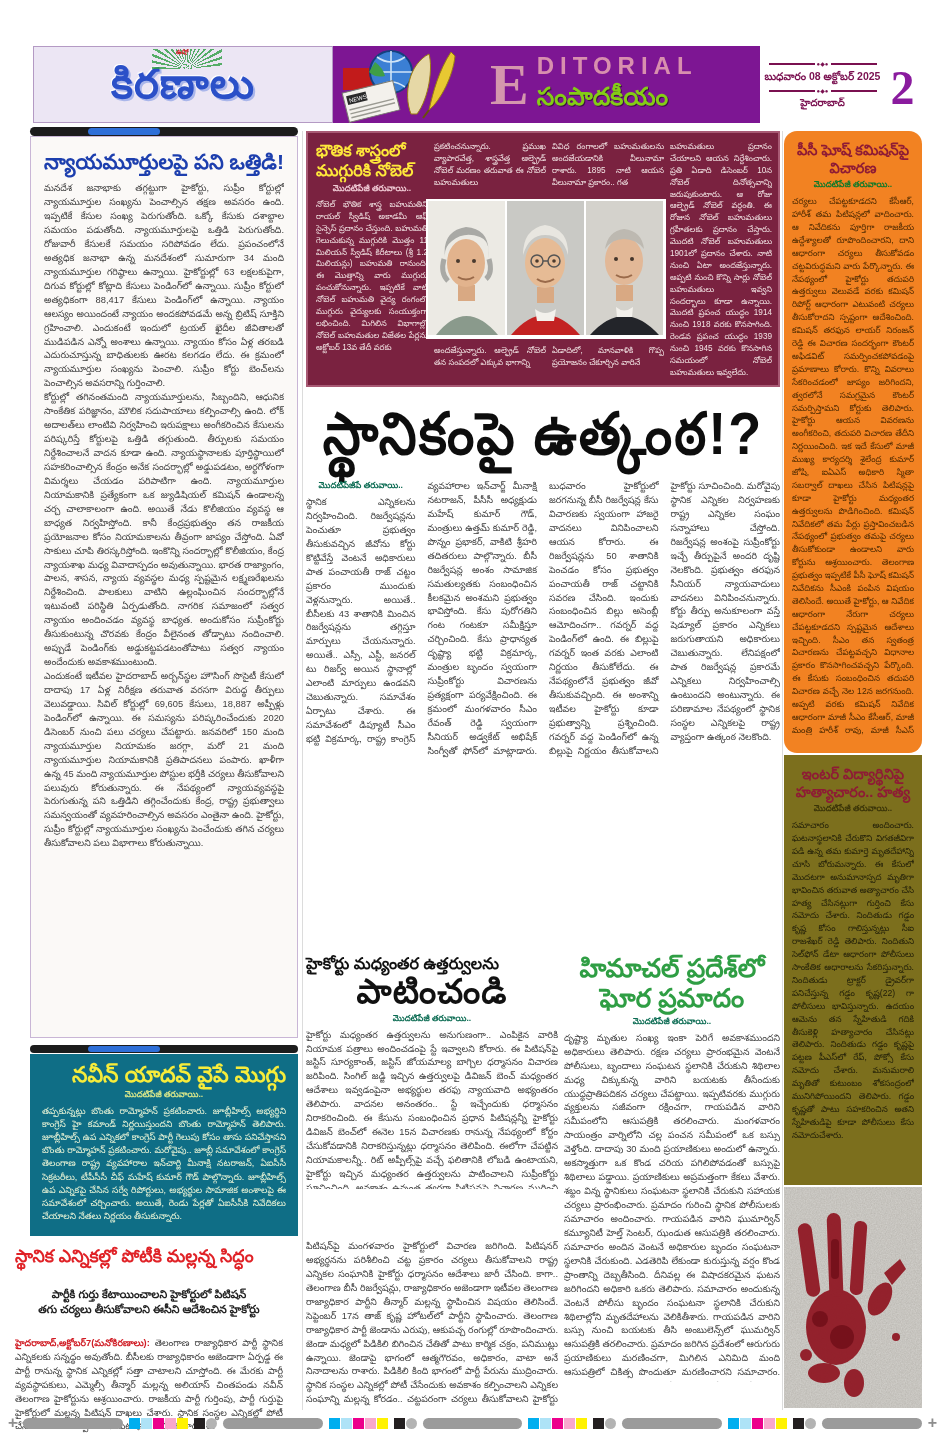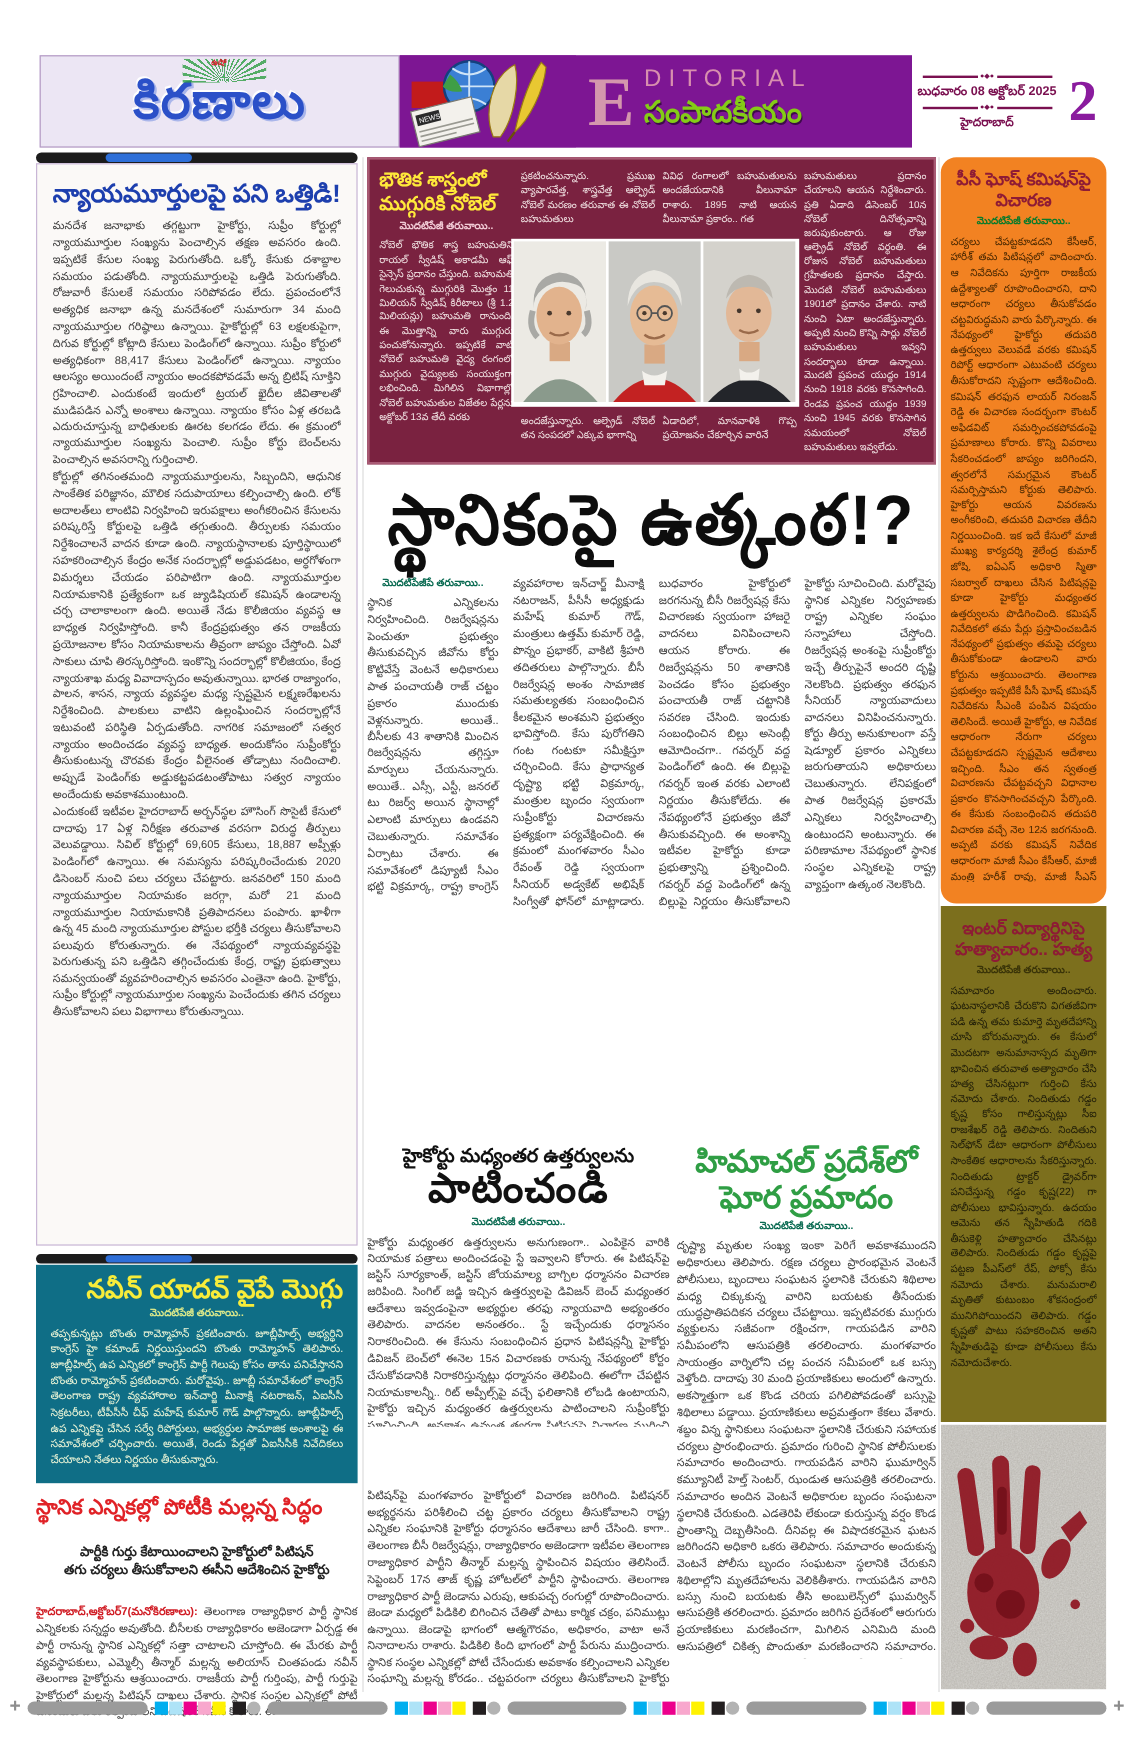--- a/index.html
+++ b/index.html
@@ -9,33 +9,33 @@
   .body-text{font-size:9.3px;line-height:1.5;text-align:justify;color:#3c3c3c;
              overflow:hidden;white-space:pre-line;}
   .kicker{font-size:8.5px;font-weight:bold;text-align:center;margin:2px 0 4px 0;}
   .k-green{color:#0a6b52;}
   .k-light{color:#f2ccd6;}
   .k-orange{color:#0b7a2a;}
   .k-olive{color:#3a3408;}
   .k-teal{color:#d9e78a;}
 
   
-  .hdr-strip{left:33px;top:46px;width:887px;height:77px;display:flex;}
+  .hdr-strip{left:33px;top:46px;width:887px;height:77px;display:flex;align-items:flex-end;}
   .masthead-panel{position:relative;width:300px;height:77px;background:#ece6f4;border:1px solid #b49ac4;box-sizing:border-box;}
   .masthead-text{width:100%;text-align:center;font-size:42px;font-weight:800;color:#2b50c8;
      line-height:74px;text-shadow:2px 2px 0 #aab6ea, -1px -1px 0 #ffffff;letter-spacing:1px;}
   .rays{position:absolute;left:118px;top:2px;width:70px;height:20px;
      background:repeating-conic-gradient(from -90deg at 50% 100%, #2f9e44 0deg 4deg, transparent 4deg 10deg);
      clip-path:polygon(0 0,100% 0,100% 100%,0 100%);opacity:.8;}
   .masthead-small{position:absolute;left:142px;top:1px;font-size:7px;color:#d01c24;font-weight:bold;}
   .logo-block{width:147px;height:77px;background:#7d1693;position:relative;}
   .editorial-block{width:280px;height:77px;background:#7d1693;display:flex;align-items:center;}
   .big-e{font-family:"Liberation Serif",serif;font-size:58px;font-weight:900;color:#d497ad;margin:0 8px 0 10px;line-height:70px;}
   .ed-col{display:flex;flex-direction:column;justify-content:center;}
-  .ed-en{font-size:20px;font-weight:normal;color:#d88fae;letter-spacing:6px;}
+  .ed-en{font-size:24px;font-weight:bold;color:#d88fae;letter-spacing:6px;}
   .ed-te{font-size:25px;font-weight:800;color:#84cc16;text-shadow:1px 1px 0 #3d0a49;margin-top:2px;}
   .date-block{width:125px;height:77px;background:#ffffff;display:flex;flex-direction:column;align-items:center;justify-content:center;}
   .deco-line{display:flex;align-items:center;width:108px;margin:2px 0;}
   .deco-line .bar{flex:1;height:2px;background:#7a1050;}
   .deco-line .dots{width:16px;text-align:center;font-size:6px;color:#7a1050;line-height:6px;}
   .date-text{font-size:10.5px;font-weight:bold;color:#7a1050;margin:1px 0;}
   .city-text{font-size:10px;font-weight:bold;color:#7a1050;margin-top:1px;}
   .pagenum-block{flex:1;display:flex;align-items:center;justify-content:center;background:#ffffff;}
   .pagenum{font-family:"Liberation Serif",serif;font-size:48px;font-weight:900;color:#8a1b9e;line-height:70px;}
 
@@ -59,21 +59,21 @@
   .maroon-box{left:306px;top:131px;width:474px;height:256px;background:#7a2240;border:2px solid #a85a74;box-sizing:border-box;}
   .nobel-hl{font-size:16px;font-weight:800;color:#ffe93a;line-height:1.25;}
   .nobel-text{font-size:8.2px;line-height:1.45;text-align:justify;color:#f2e4e4;overflow:hidden;white-space:pre-line;}
   .photos{display:flex;gap:2px;background:#ffffff;padding:2px;box-sizing:border-box;}
 
   
   .main-hl{font-size:54px;font-weight:900;color:#0d0d0d;text-align:center;letter-spacing:2px;
      transform:scaleY(1.08);transform-origin:top;}
   .main-cols{column-count:4;column-gap:12px;height:468px;overflow:hidden;}
   .main-cols .kicker{margin-top:0;}
-  .hc-h1{font-size:16px;font-weight:800;color:#111;text-align:center;line-height:1.2;}
+  .hc-h1{font-size:16px;font-weight:800;color:#111;text-align:left;line-height:1.2;}
   .hc-h2{font-size:34px;font-weight:900;color:#111;text-align:center;line-height:1.1;letter-spacing:1px;}
   .him-h{font-size:26px;font-weight:900;color:#2f9e44;text-align:center;line-height:1.15;}
 
   
   .ghosh-box{left:784px;top:131px;width:138px;height:622px;background:#f28222;box-sizing:border-box;padding:10px 8px;border-radius:13px;}
   .box-hl{font-size:14.5px;font-weight:800;color:#8e1b35;text-align:center;line-height:1.25;}
   .ghosh-body{font-size:8.6px;line-height:1.5;text-align:justify;color:#4a2800;overflow:hidden;height:540px;}
   .inter-box{left:784px;top:755px;width:138px;height:430px;background:#7c6f1d;box-sizing:border-box;padding:10px 8px;}
   .inter-body{font-size:8.6px;line-height:1.5;text-align:justify;color:#1e1c08;overflow:hidden;height:348px;}
   .hand-box{left:784px;top:1187px;width:138px;height:221px;overflow:hidden;}
@@ -164,21 +164,21 @@
   <div class="abs topbar" style="left:30px;top:1045px;width:268px;height:8px;">
       <span class="seg"></span>
     </div>
 
   <div class="abs teal-box">
     <div class="teal-hl">నవీన్ యాదవ్ వైపే మొగ్గు</div>
     <div class="kicker k-teal">మొదటిపేజీ తరువాయి..</div>
     <div class="teal-body">తప్పకున్నట్లు బొంతు రామ్మోహన్ ప్రకటించారు. జూబ్లీహిల్స్ అభ్యర్థిని కాంగ్రెస్ హై కమాండ్ నిర్ణయిస్తుందని బొంతు రామ్మోహన్ తెలిపారు. జూబ్లీహిల్స్ ఉప ఎన్నికలో కాంగ్రెస్ పార్టీ గెలుపు కోసం తాను పనిచేస్తానని బొంతు రామ్మోహన్ ప్రకటించారు. మరోవైపు.. జూబ్లీ సమావేశంలో కాంగ్రెస్ తెలంగాణ రాష్ట్ర వ్యవహారాల ఇన్‌చార్జి మీనాక్షి నటరాజన్, ఏఐసీసీ సెక్రటరీలు, టీపీసీసీ చీఫ్ మహేష్ కుమార్ గౌడ్ పాల్గొన్నారు. జూబ్లీహిల్స్ ఉప ఎన్నికపై చేసిన సర్వే రిపోర్టులు, అభ్యర్థుల సామాజిక అంశాలపై ఈ సమావేశంలో చర్చించారు. అయితే, రెండు పేర్లతో ఏఐసీసీకి నివేదికలు చేయాలని నేతలు నిర్ణయం తీసుకున్నారు.</div>
   </div>
 
-  <div class="abs" style="left:30px;top:1246px;width:268px;">
+  <div class="abs" style="left:15px;top:1246px;width:268px;">
     <div class="mall-hl">స్థానిక ఎన్నికల్లో పోటీకి మల్లన్న సిద్ధం</div>
     <div class="mall-sub" style="margin-top:21px;">
       <div>పార్టీకి గుర్తు కేటాయించాలని హైకోర్టులో పిటిషన్</div>
       <div>తగు చర్యలు తీసుకోవాలని ఈసీని ఆదేశించిన హైకోర్టు</div>
     </div>
     <div class="body-text" style="height:98px;margin-top:20px;white-space:normal;">
       <span class="dateline">హైదరాబాద్,అక్టోబర్7(మనోకిరణాలు): </span><span>తెలంగాణ రాజ్యాధికార పార్టీ స్థానిక ఎన్నికలకు సన్నద్ధం అవుతోంది. బీసీలకు రాజ్యాధికారం అజెండాగా ఏర్పడ్డ ఈ పార్టీ రానున్న స్థానిక ఎన్నికల్లో సత్తా చాటాలని చూస్తోంది. ఈ మేరకు పార్టీ వ్యవస్థాపకులు, ఎమ్మెల్సీ తీన్మార్ మల్లన్న అలియాస్ చింతపండు నవీన్ తెలంగాణ హైకోర్టును ఆశ్రయించారు. రాజకీయ పార్టీ గుర్తింపు, పార్టీ గుర్తుపై హైకోర్టులో మల్లన్న పిటిషన్ దాఖలు చేశారు. స్థానిక సంస్థల ఎన్నికల్లో పోటీ చేసేందుకు వీలు కల్పించాలని పిటిషనర్ నవీన్ కోరారు. ఈ</span>
     </div>
   </div>
 

